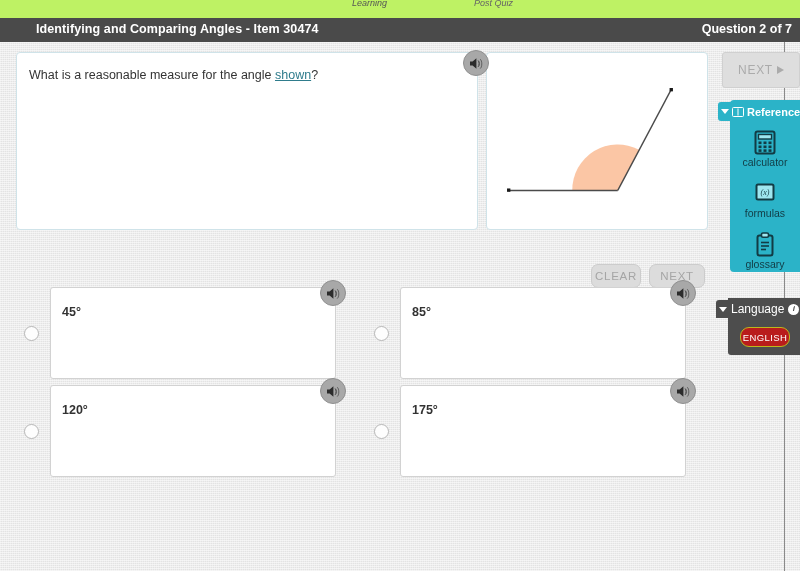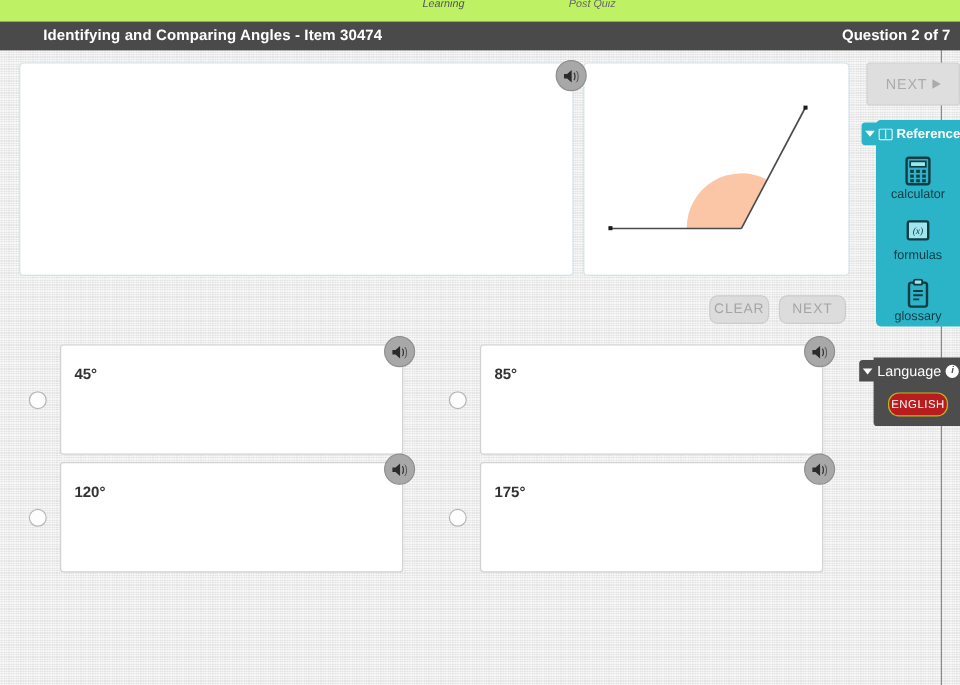--- a/index.html
+++ b/index.html
@@ -133,21 +133,21 @@
   }
 
   
   .action-row {
     position: absolute;
     left: 486px; top: 204px;
     width: 222px; height: 24px;
   }
   .btn-flat {
     position: absolute;
-    top: 0;
+    top: 18px;
     height: 24px;
     background: #dcdcdc;
     border: 1px solid #cccccc;
     border-radius: 7px;
     color: #a5a5a5;
     font-size: 11.5px;
     letter-spacing: .7px;
     display: flex;
     align-items: center;
     justify-content: center;
@@ -362,20 +362,23 @@
 <div class="titlebar">
   <div class="titlebar-title">Identifying and Comparing Angles - Item 30474</div>
   <div class="titlebar-progress">Question 2 of 7</div>
 </div>
 
 <div class="rail-divider"></div>
 
 <div class="stage">
 
   <div class="card prompt-card">
+    <div class="prompt-text">
+      <span>What is a reasonable measure for the angle </span><span class="prompt-link">shown</span><span>?</span>
+    </div>
     <div class="speaker prompt-speaker">
       <svg width="15" height="13" viewBox="0 0 15 13" aria-hidden="true">
         <path d="M1 4.6h2.6L7.4 1.3v10.4L3.6 8.4H1z" fill="#2b2b2b"></path>
         <path d="M9.2 3.6c1.3.8 1.3 5.3 0 6.1" stroke="#2b2b2b" stroke-width="1" fill="none"></path>
         <path d="M11.2 2.2c2.1 1.4 2.1 8 0 9.4" stroke="#2b2b2b" stroke-width=".8" fill="none" opacity=".75"></path>
       </svg>
     </div>
   </div>
 
   <div class="card diagram-card">

